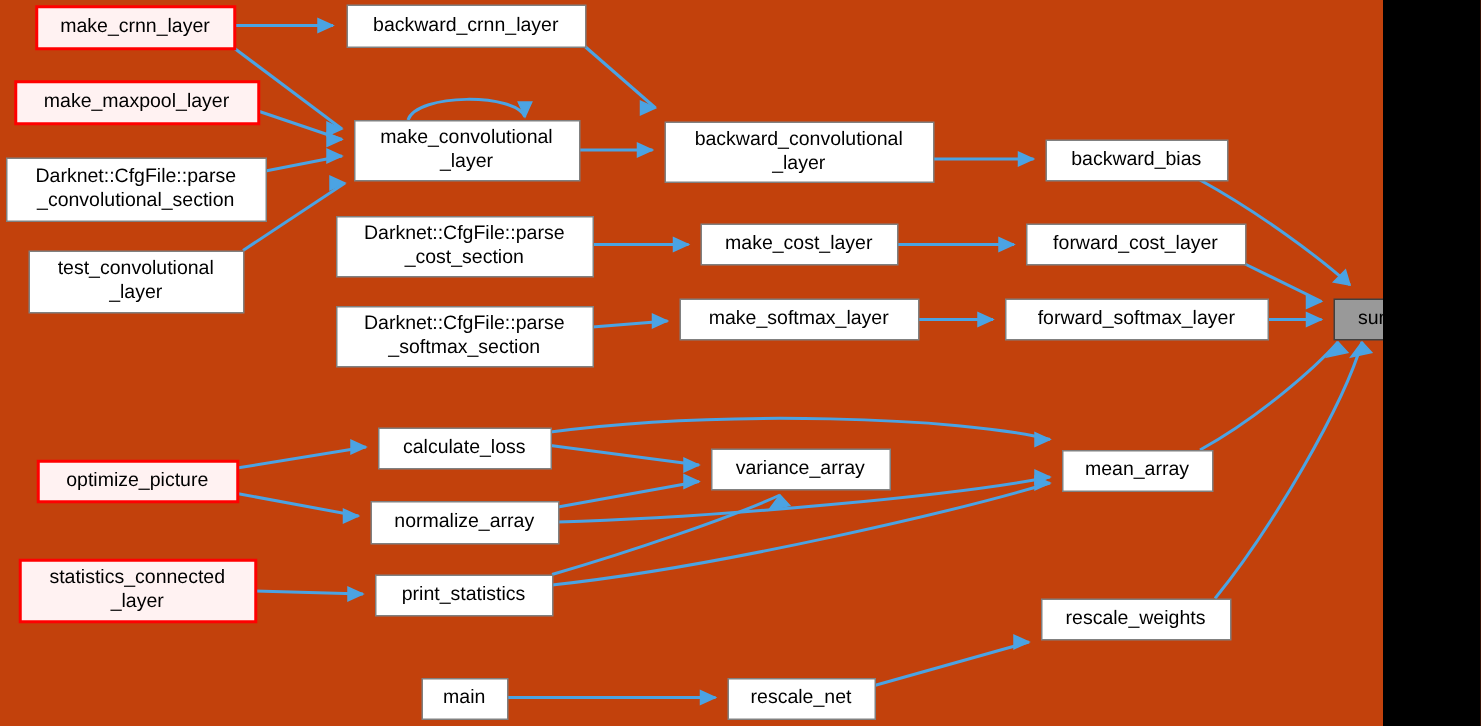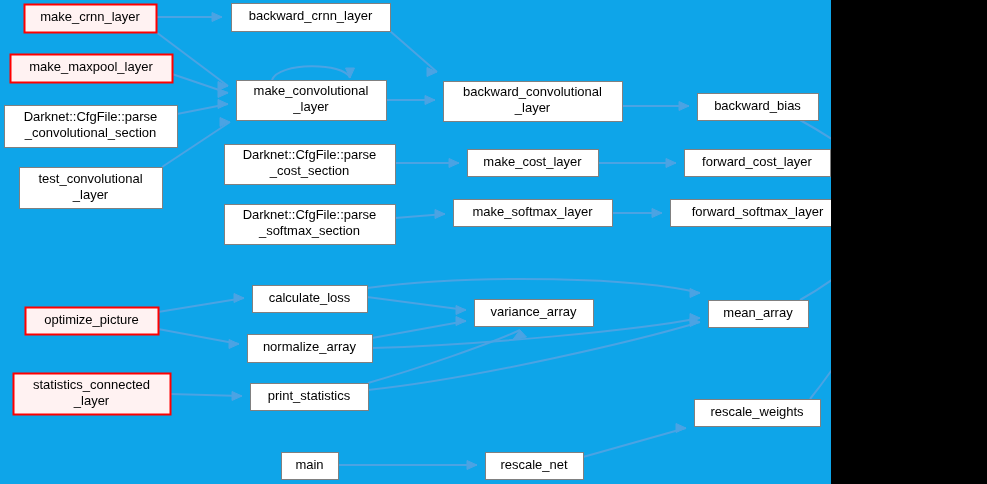--- a/index.html
+++ b/index.html
@@ -2,23 +2,23 @@
 <html><head>
 <meta charset="utf-8">
 <style>
   html, body {
     margin: 0;
     padding: 0;
     background: #000000;
   }
   #canvas {
     position: relative;
-    width: 831px;
+    width: 922px;
     height: 484px;
-    background: #0ea5e9;
+    background: #c2410c;
     overflow: hidden;
     font-family: "Liberation Sans", sans-serif;
     text-decoration: underline;
   }
   svg.graph {
     position: absolute;
     left: 0;
     top: 0;
     width: 987px;
     height: 484px;

